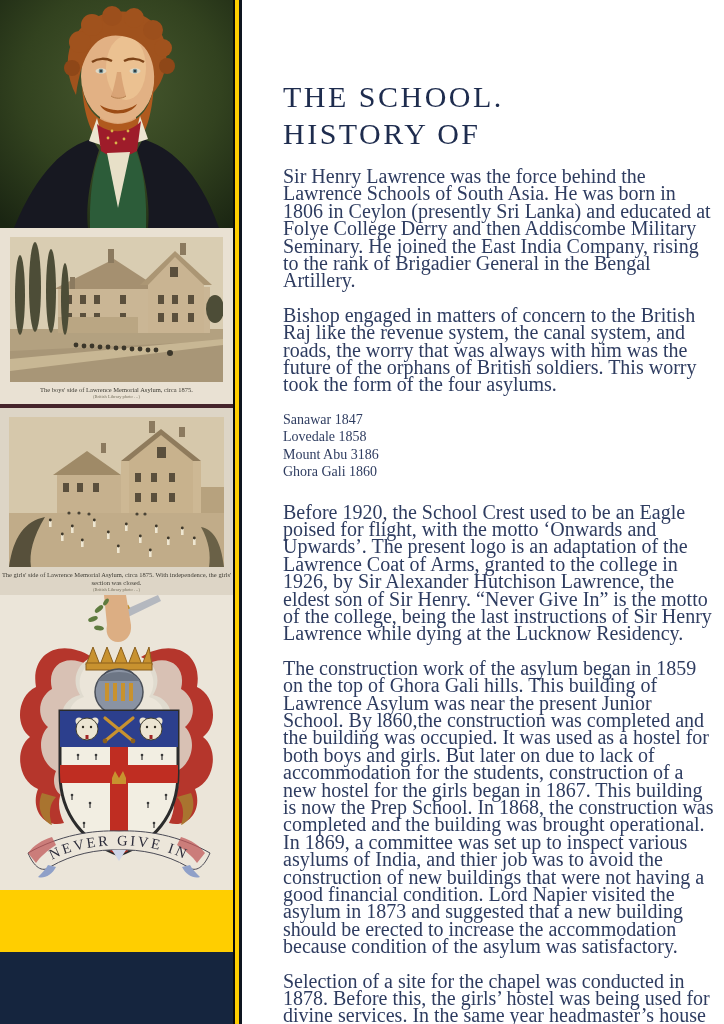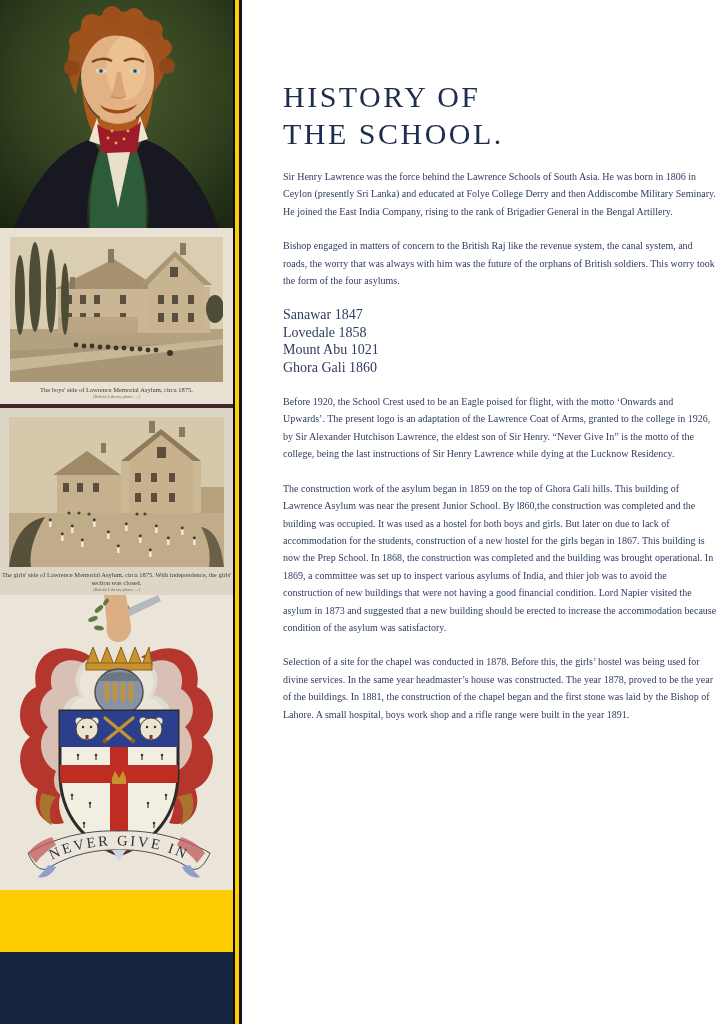--- a/index.html
+++ b/index.html
@@ -22,22 +22,22 @@
   
   .sep-black1{position:absolute;left:233px;top:0;width:2px;height:1024px;background:#0c0c0c;}
   .sep-yellow{position:absolute;left:235px;top:0;width:4px;height:1024px;background:#ffce00;}
   .sep-black2{position:absolute;left:239px;top:0;width:3px;height:1024px;background:#0e1520;}
 
   
   .content{position:absolute;left:242px;top:0;width:482px;height:1024px;background:#ffffff;}
   .content-inner{padding:78px 0 0 41px;width:434px;}
   .title{font-size:30px;line-height:37px;letter-spacing:2.5px;color:#1e2c4e;font-weight:normal;margin:0 0 16px 0;}
   .title span{display:block;}
-  p.body{font-size:10px;line-height:17.4px;color:#2e3c60;margin:0 0 17px 0;width:434px;text-align:left;}
-  .asylum-list{list-style:none;margin:0 0 17px 0;padding:0;font-size:14px;line-height:17.4px;color:#2e3c60;}
+  p.body{font-size:20px;line-height:17.4px;color:#2e3c60;margin:0 0 17px 0;width:434px;text-align:left;}
+  .asylum-list{list-style:none;margin:0 0 23px 0;padding:0;font-size:14px;line-height:17.4px;color:#2e3c60;}
 </style>
 </head>
 <body>
 
 <div class="page">
 
   <aside class="left-col">
 
     <section class="sec sec-portrait">
       <svg width="233" height="228" viewBox="0 0 233 228">
@@ -336,31 +336,31 @@
     <div class="navy-band"></div>
   </aside>
 
   <div class="sep-black1"></div>
   <div class="sep-yellow"></div>
   <div class="sep-black2"></div>
 
   <main class="content">
     <div class="content-inner">
       <h1 class="title">
+        <span>THE SCHOOL.</span>
         <span>HISTORY OF</span>
-        <span>THE SCHOOL.</span>
       </h1>
 
       <p class="body">Sir Henry Lawrence was the force behind the Lawrence Schools of South Asia. He was born in 1806 in Ceylon (presently Sri Lanka) and educated at Folye College Derry and then Addiscombe Military Seminary. He joined the East India Company, rising to the rank of Brigadier General in the Bengal Artillery.</p>
       <p class="body">Bishop engaged in matters of concern to the British Raj like the revenue system, the canal system, and roads, the worry that was always with him was the future of the orphans of British soldiers. This worry took the form of the four asylums.</p>
 
       <ul class="asylum-list">
         <li>Sanawar 1847</li>
         <li>Lovedale 1858</li>
-        <li>Mount Abu 1021</li>
+        <li>Mount Abu 3186</li>
         <li>Ghora Gali 1860</li>
       </ul>
 
       <p class="body">Before 1920, the School Crest used to be an Eagle poised for flight, with the motto ‘Onwards and Upwards’. The present logo is an adaptation of the Lawrence Coat of Arms, granted to the college in 1926, by Sir Alexander Hutchison Lawrence, the eldest son of Sir Henry. “Never Give In” is the motto of the college, being the last instructions of Sir Henry Lawrence while dying at the Lucknow Residency.</p>
       <p class="body">The construction work of the asylum began in 1859 on the top of Ghora Gali hills. This building of Lawrence Asylum was near the present Junior School. By l860,the construction was completed and the building was occupied. It was used as a hostel for both boys and girls. But later on due to lack of accommodation for the students, construction of a new hostel for the girls began in 1867. This building is now the Prep School. In 1868, the construction was completed and the building was brought operational. In 1869, a committee was set up to inspect various asylums of India, and thier job was to avoid the construction of new buildings that were not having a good financial condition. Lord Napier visited the asylum in 1873 and suggested that a new building should be erected to increase the accommodation because condition of the asylum was satisfactory.</p>
       <p class="body">Selection of a site for the chapel was conducted in 1878. Before this, the girls’ hostel was being used for divine services. In the same year headmaster’s house was constructed. The year 1878, proved to be the year of the buildings. In 1881, the construction of the chapel began and the first stone was laid by the Bishop of Lahore. A small hospital, boys work shop and a rifle range were built in the year 1891.</p>
     </div>
   </main>
 
 </div>

